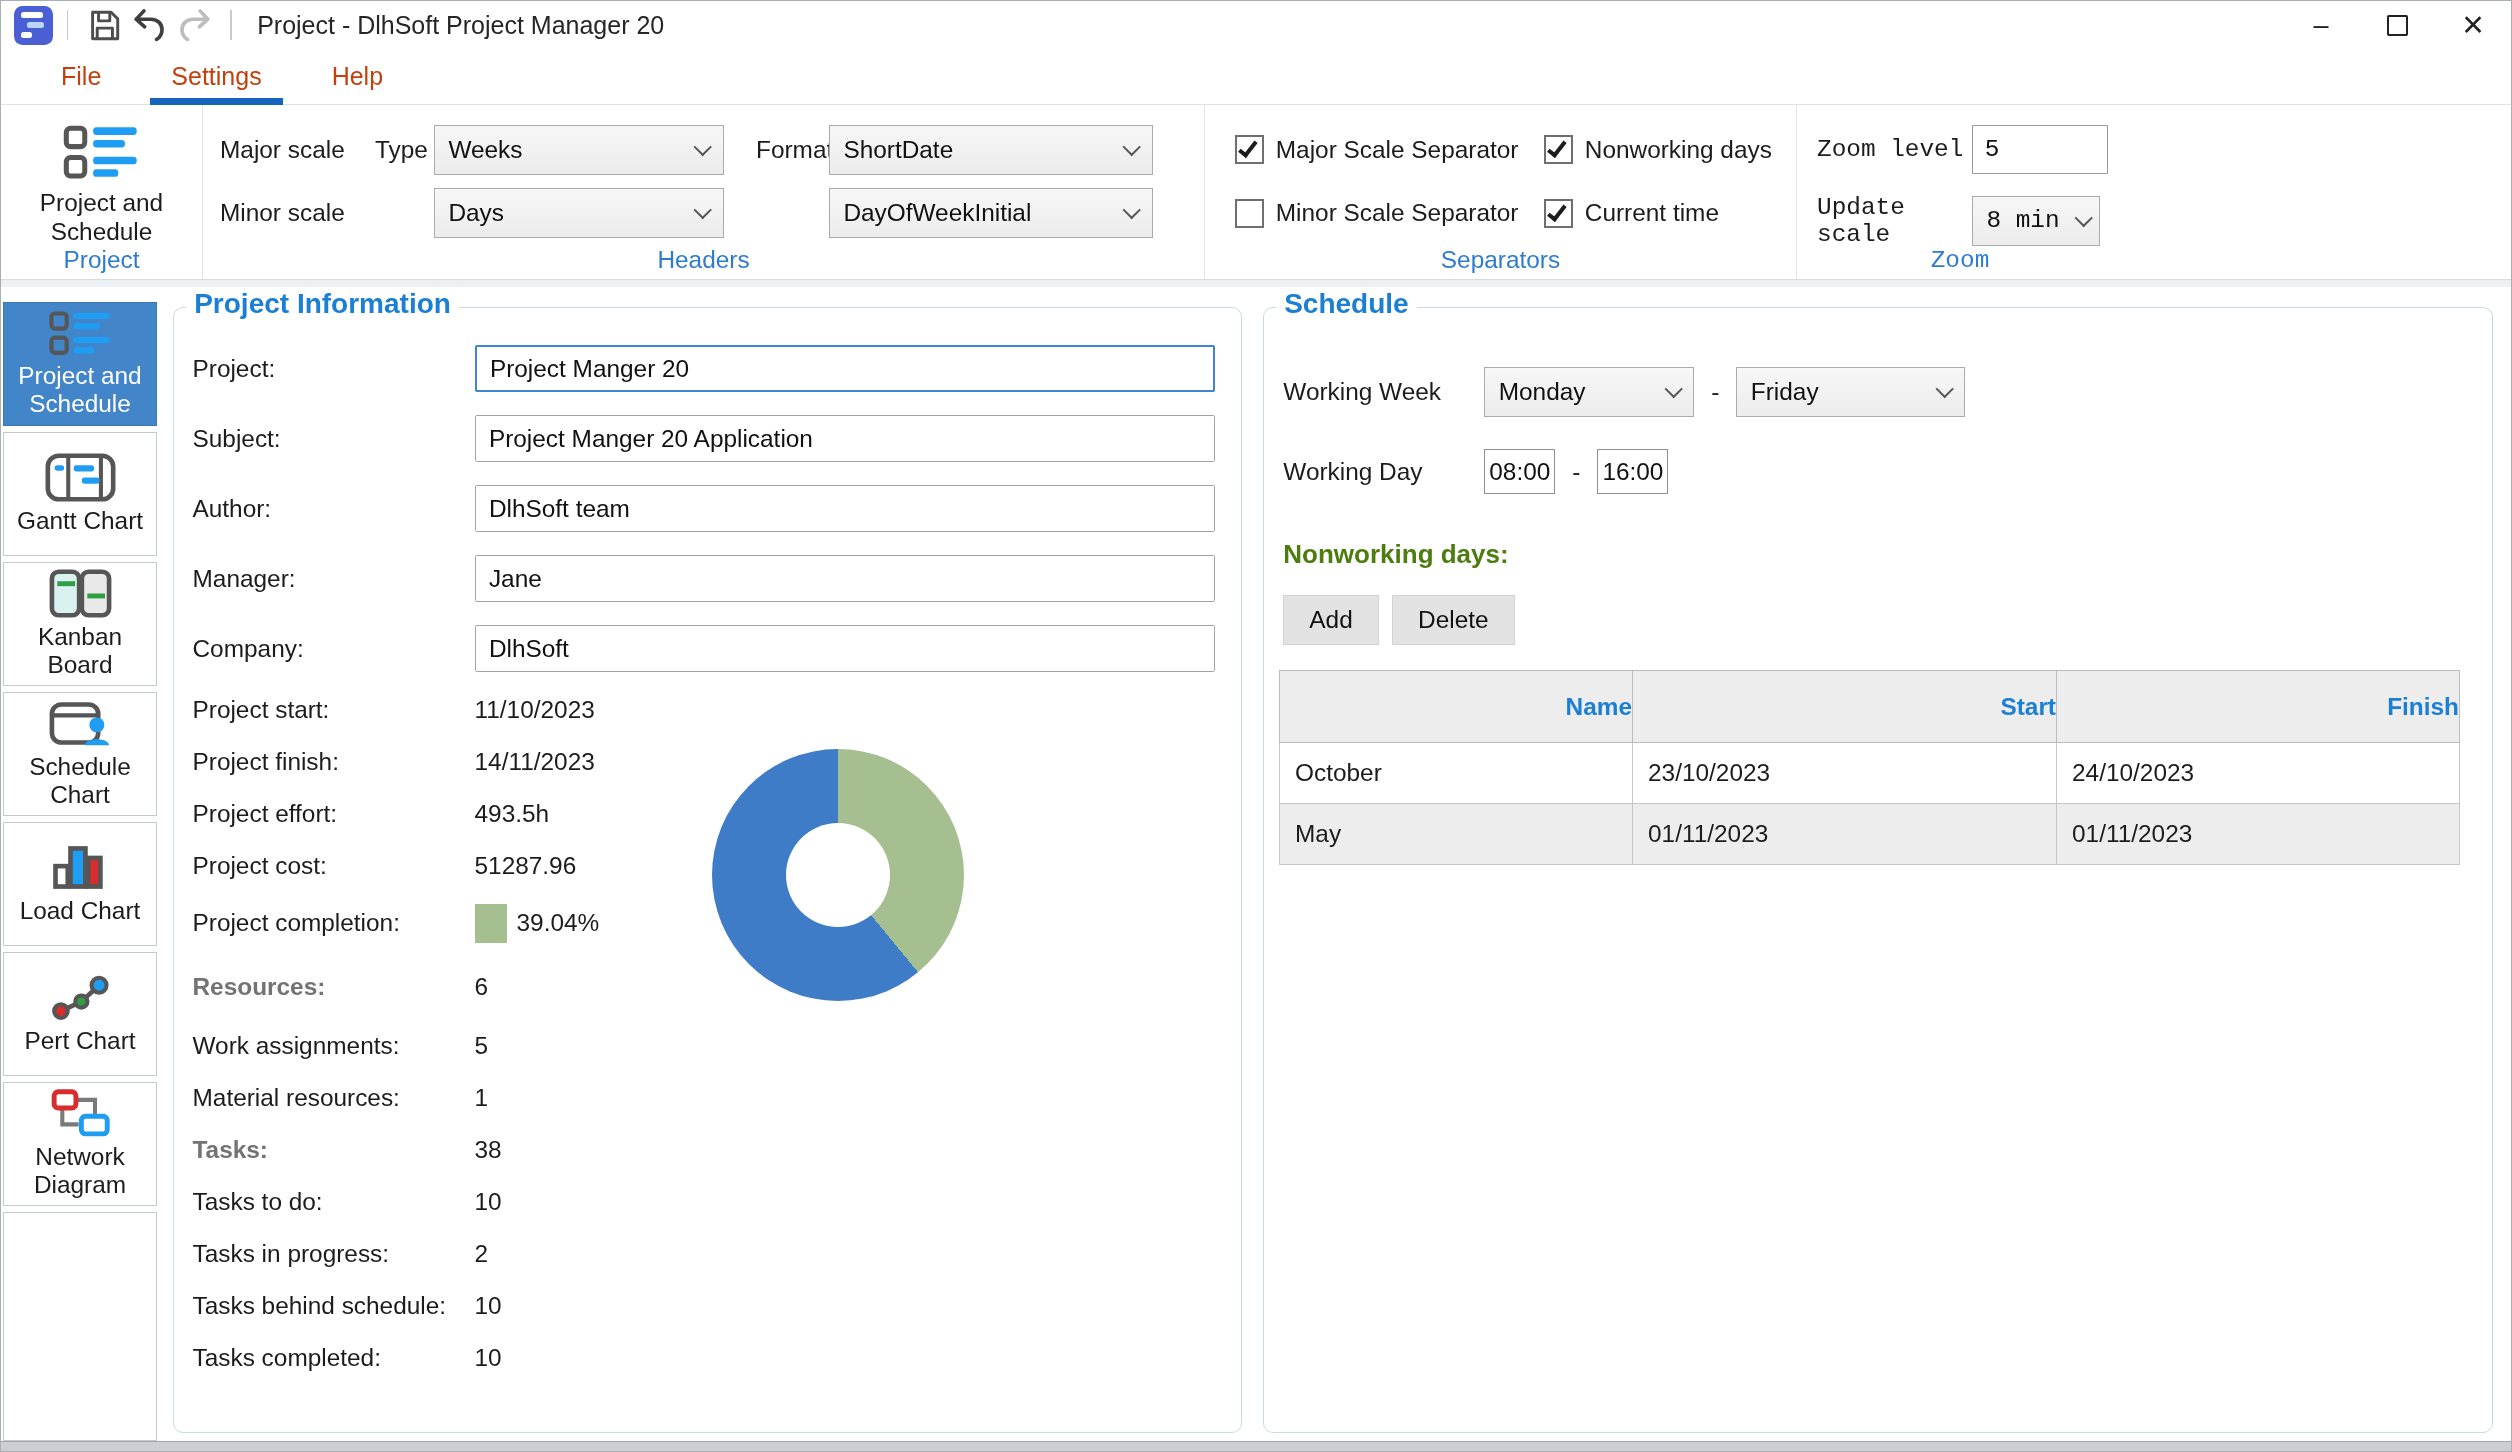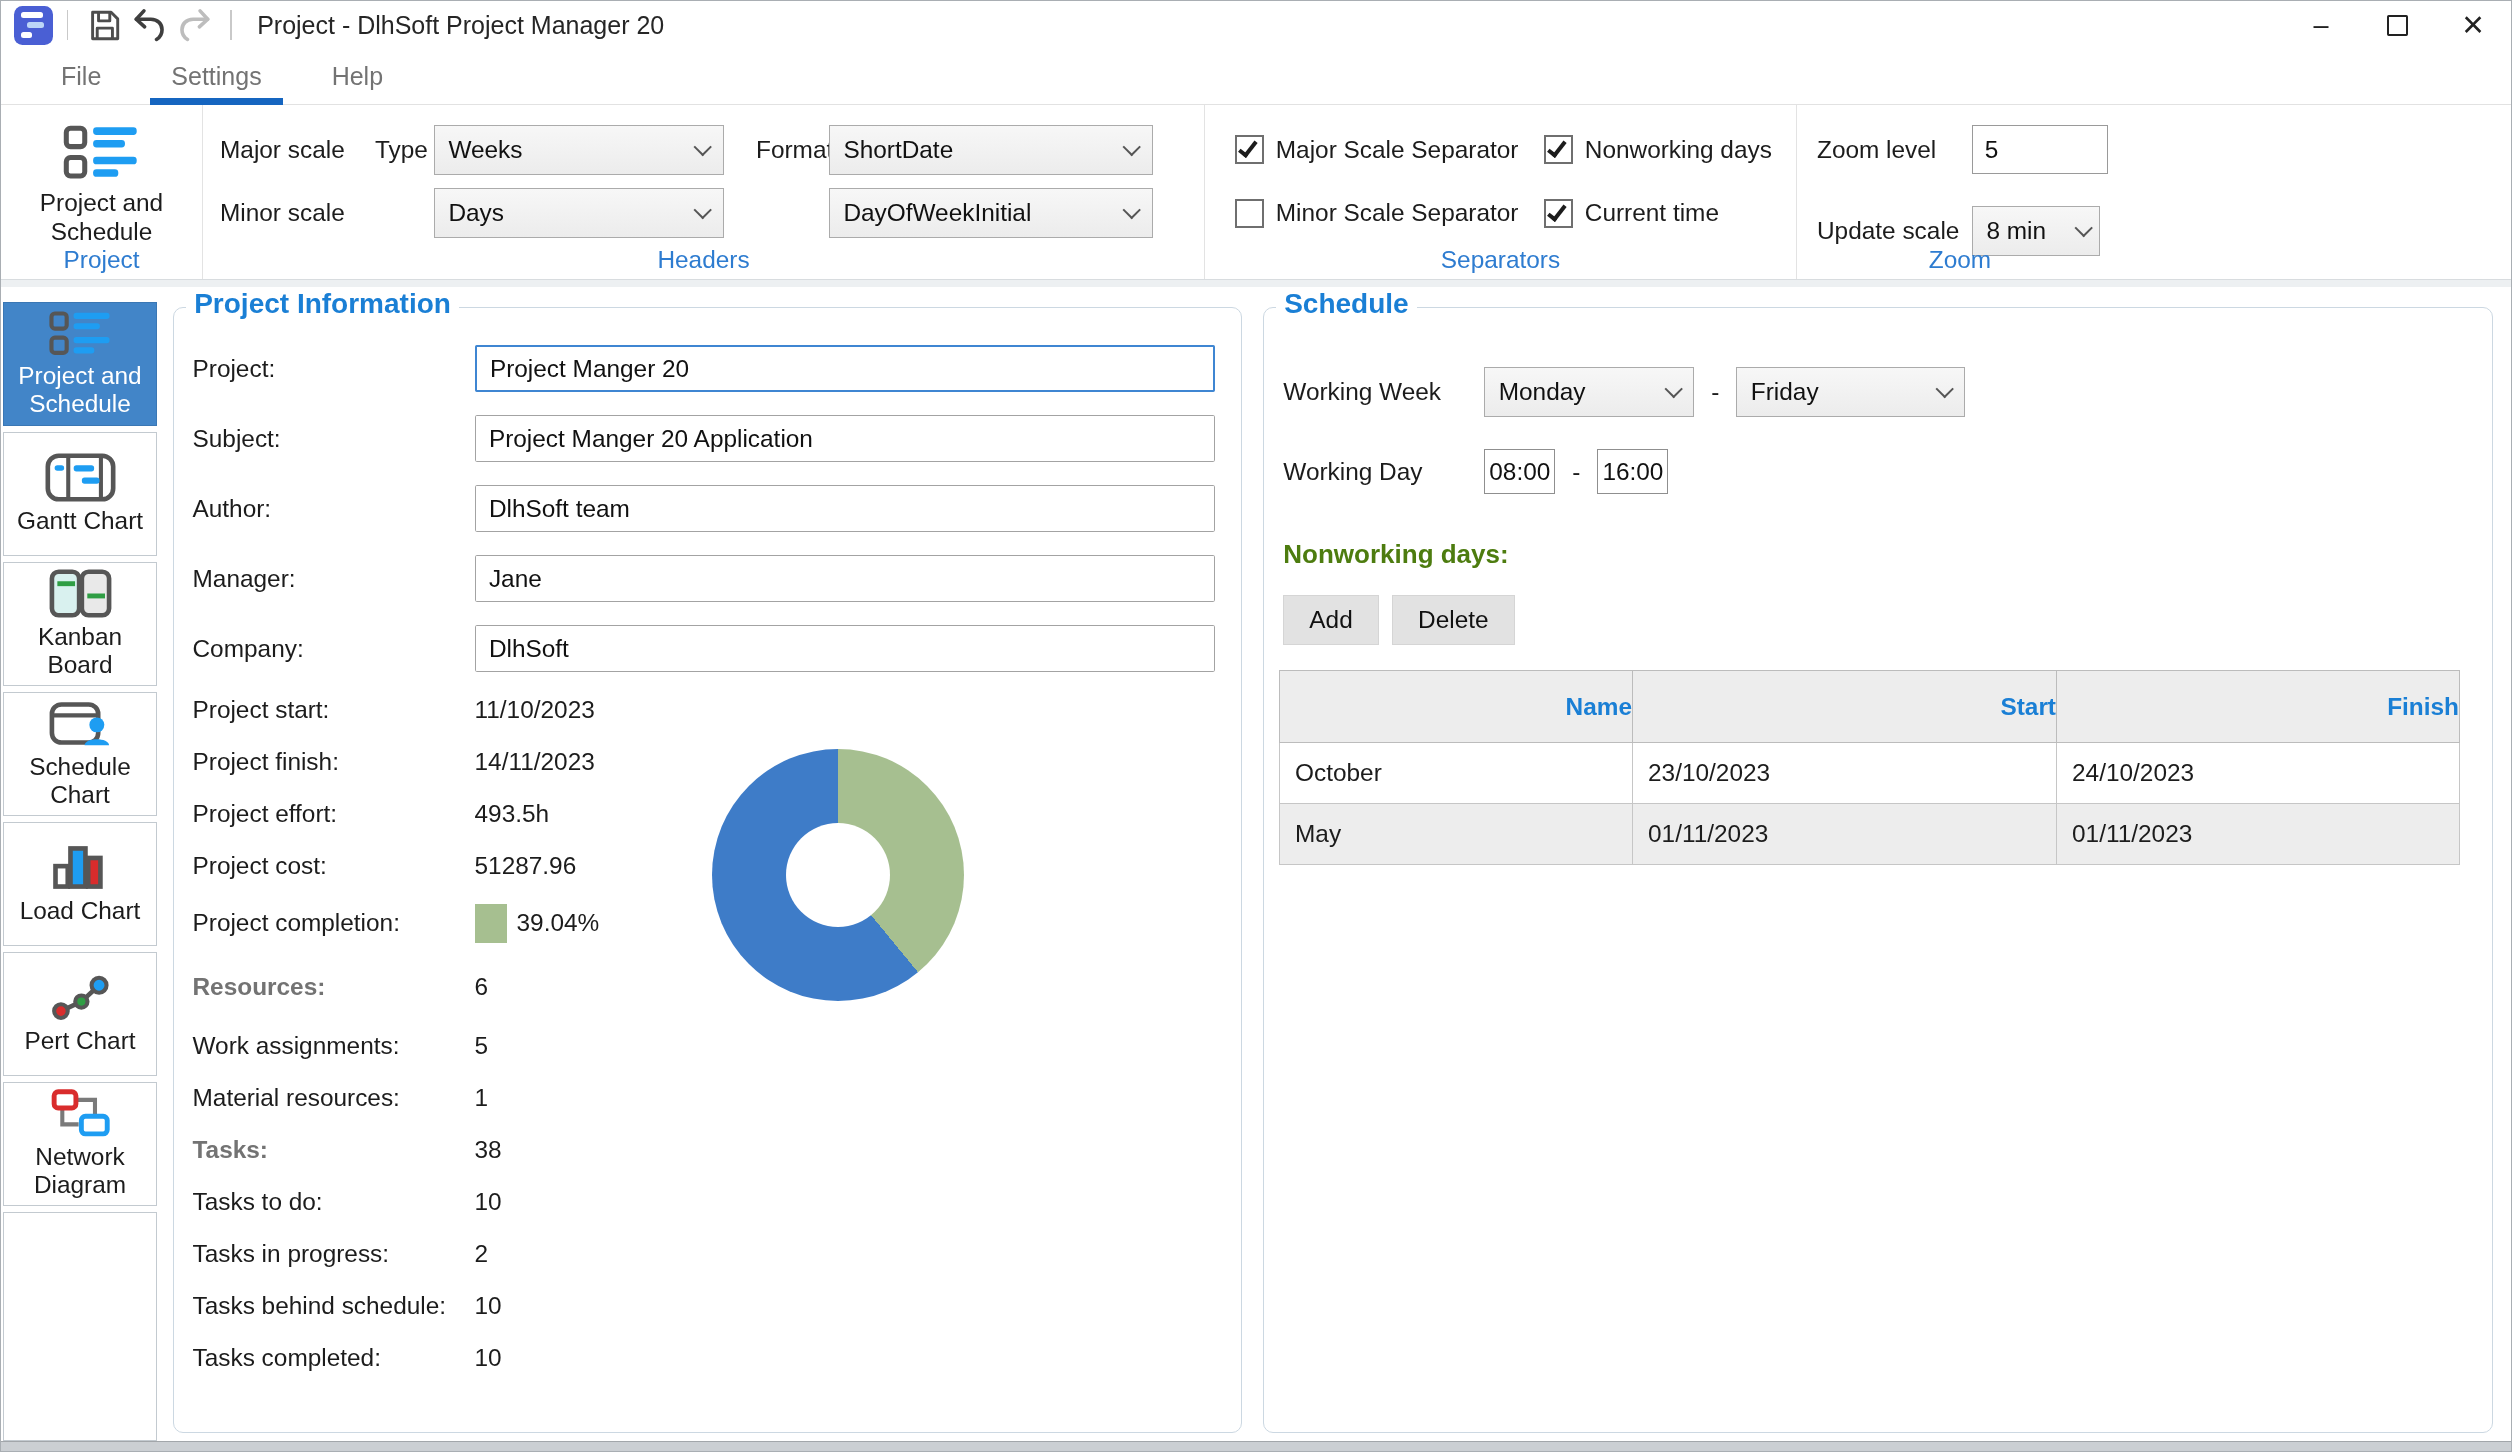--- a/index.html
+++ b/index.html
@@ -22,40 +22,40 @@
           justify-content:center; cursor:default; }
   .title-text { font-size:25px; color:#262626; margin-left:11.8px; white-space:nowrap; }
   .win-controls { margin-left:auto; display:flex; height:100%; }
   .win-btn { width:76px; height:100%; background:none; border:none; font-size:27px; color:#222;
              display:flex; align-items:center; justify-content:center; }
   .max-box { width:21px; height:21px; border:2.5px solid #222; border-radius:1.7px; display:block; }
 
   
   .menubar { height:56px; display:flex; align-items:flex-end; padding-left:35px; gap:20px;
              border-bottom:0.8px solid #e2e2e2; background:#fff; }
-  .menu-item { position:relative; font-size:25px; padding:0 25px 13.4px 25px; color:#737373; }
+  .menu-item { position:relative; font-size:25px; padding:0 25px 13.4px 25px; color:#c2410c; }
   .menu-item.active::after { content:""; position:absolute; left:3.4px; right:3.4px; bottom:-0.8px;
              height:6.7px; background:#1565c0; }
 
   
   .ribbon { height:174px; display:flex; background:#fff; }
   .rgroup { position:relative; height:100%; border-right:1.7px solid #e3e3e3; }
   .glabel { position:absolute; bottom:5px; left:0; width:100%; text-align:center;
             color:#2e7cd0; font-size:24.4px; }
   .g-project { width:202px; }
   .bigbtn { width:100%; background:none; border:none; display:flex; flex-direction:column;
             align-items:center; padding-top:18.5px; gap:8.4px; }
   .bigbtn .lbl { font-size:24.4px; line-height:1.18; text-align:center; color:#1c1c1c; }
   .g-headers { width:1002px; padding:18.5px 0 0 17px; display:grid;
                grid-template-columns:155px 59px 290px 105px 324px; grid-auto-rows:52px;
                row-gap:11.8px; align-items:center; }
   .g-separators { width:592px; padding:18.5px 0 0 30px; display:grid;
                grid-template-columns:309px auto; grid-auto-rows:52px; row-gap:11.8px; align-items:center; }
   .g-zoom { width:326px; padding:18.5px 0 0 20px; display:grid;
-               grid-template-columns:155px 143px; grid-auto-rows:52px; row-gap:29px; align-items:center; }
+               grid-template-columns:155px 143px; grid-auto-rows:52px; row-gap:19px; align-items:center;font-family:Liberation Mono, monospace; }
   .ribbon-strip { height:8.4px; background:#edf0f2; border-top:0.8px solid #d8dcdf; }
   .rlabel { font-size:24.4px; color:#1c1c1c; }
 
   
   .combo { position:relative; height:50px; background:linear-gradient(#f7f7f7,#ececec);
            border:1.7px solid #ababab; display:flex; align-items:center; padding-left:13.4px;
            font-size:24.4px; color:#111; }
   .combo .chev { position:absolute; right:13.4px; top:50%; width:13.4px; height:13.4px;
            border-right:2.5px solid #555; border-bottom:2.5px solid #555;
            transform:translateY(-70%) rotate(45deg); }

